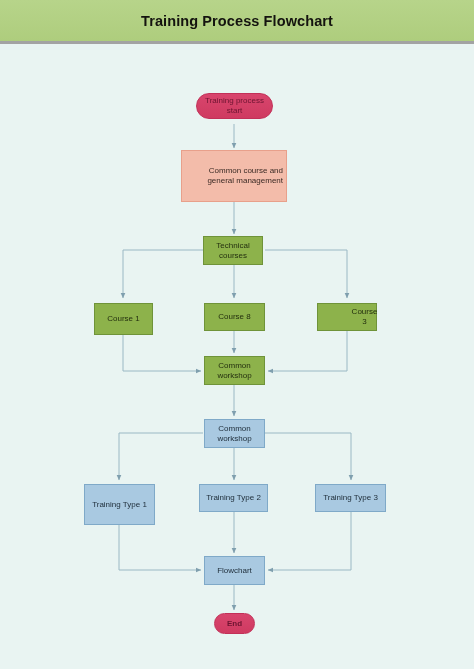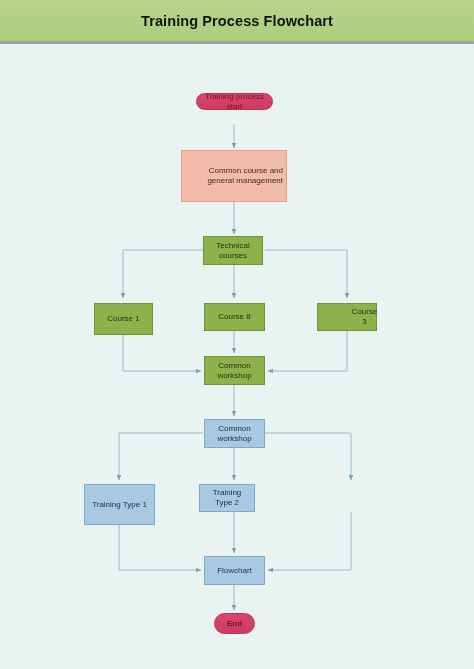--- a/index.html
+++ b/index.html
@@ -136,21 +136,21 @@
         <path d="M265,389 L351,389 L351,436" marker-end="url(#arrow)"></path>
 
         <path d="M119,468 L119,526 L201,526" marker-end="url(#arrow)"></path>
         <path d="M234,468 L234,509" marker-end="url(#arrow)"></path>
         <path d="M351,468 L351,526 L268,526" marker-end="url(#arrow)"></path>
 
         <path d="M234,541 L234,566" marker-end="url(#arrow)"></path>
       </g>
     </svg>
 
-    <div class="node pill start" style="left:196px; top:49px; width:77px; height:17px;">
+    <div class="node pill start" style="left:196px; top:49px; width:77px; height:26px;">
       <span class="node-label">Training process start</span>
     </div>
 
     <div class="node box-salmon" style="left:181px; top:106px; width:106px; height:52px;">
       <span class="node-label">Common course and general management</span>
     </div>
 
     <div class="node box-green" style="left:203px; top:192px; width:60px; height:29px;">
       <span class="node-label">Technical courses</span>
     </div>
@@ -172,24 +172,27 @@
     </div>
 
     <div class="node box-blue" style="left:204px; top:375px; width:61px; height:29px;">
       <span class="node-label">Common workshop</span>
     </div>
 
     <div class="node box-blue" style="left:84px; top:440px; width:71px; height:41px;">
       <span class="node-label">Training Type 1</span>
     </div>
 
-    <div class="node box-blue" style="left:199px; top:440px; width:56px; height:28px;justify-content:center;">
+    <div class="node box-blue" style="left:199px; top:440px; width:69px; height:28px;justify-content:center;">
       <span class="node-label">Training Type 2</span>
     </div>
 
+    <div class="node box-blue" style="left:315px; top:440px; width:71px; height:28px;">
+      <span class="node-label">Training Type 3</span>
+    </div>
 
     <div class="node box-blue" style="left:204px; top:512px; width:61px; height:29px;">
       <span class="node-label">Flowchart</span>
     </div>
 
     <div class="node pill end" style="left:214px; top:569px; width:41px; height:21px;">
       <span class="node-label">End</span>
     </div>
 
   </div>

